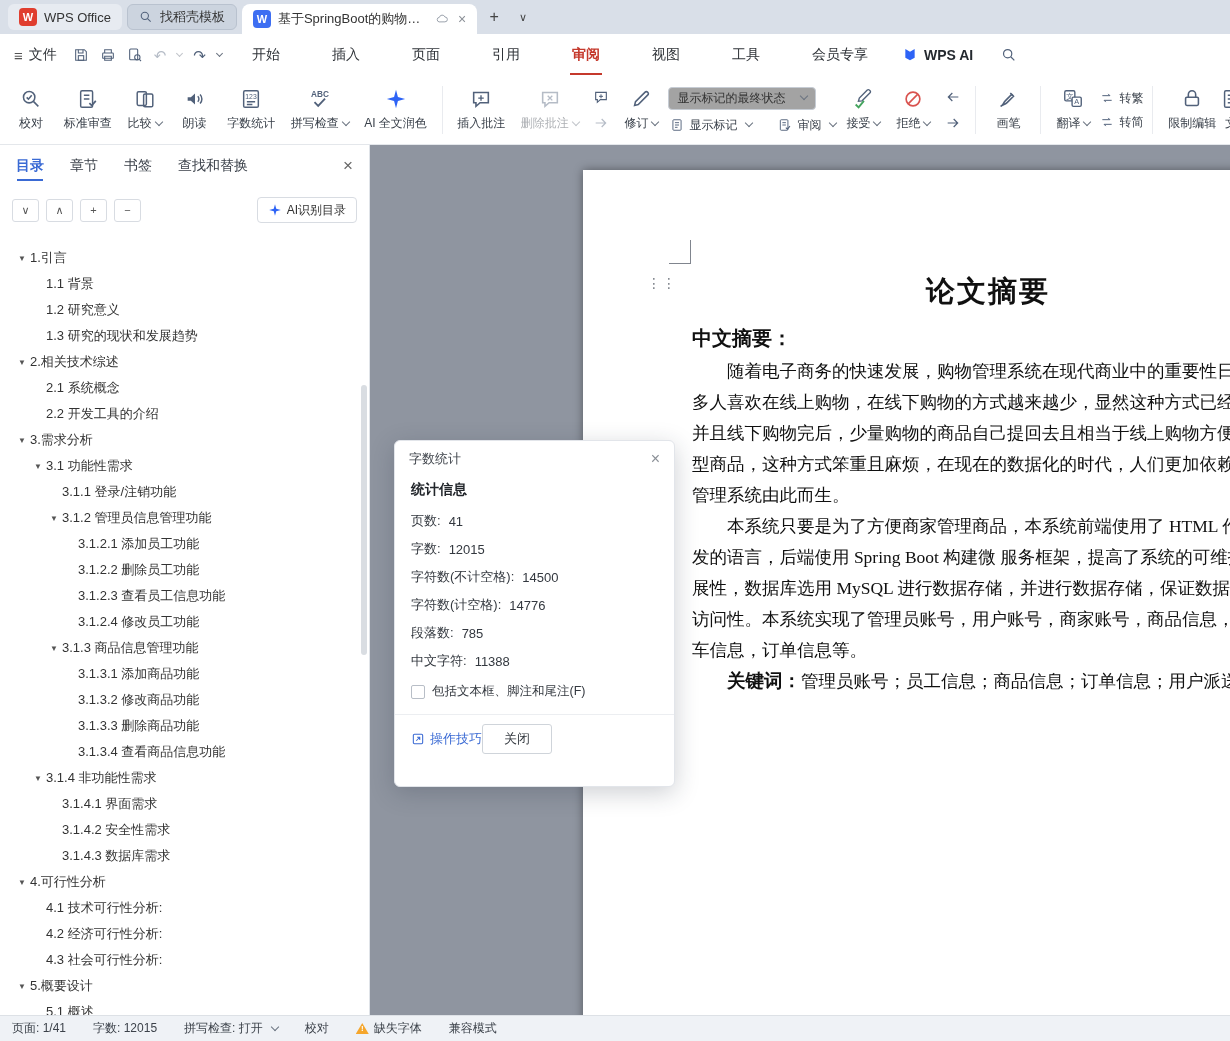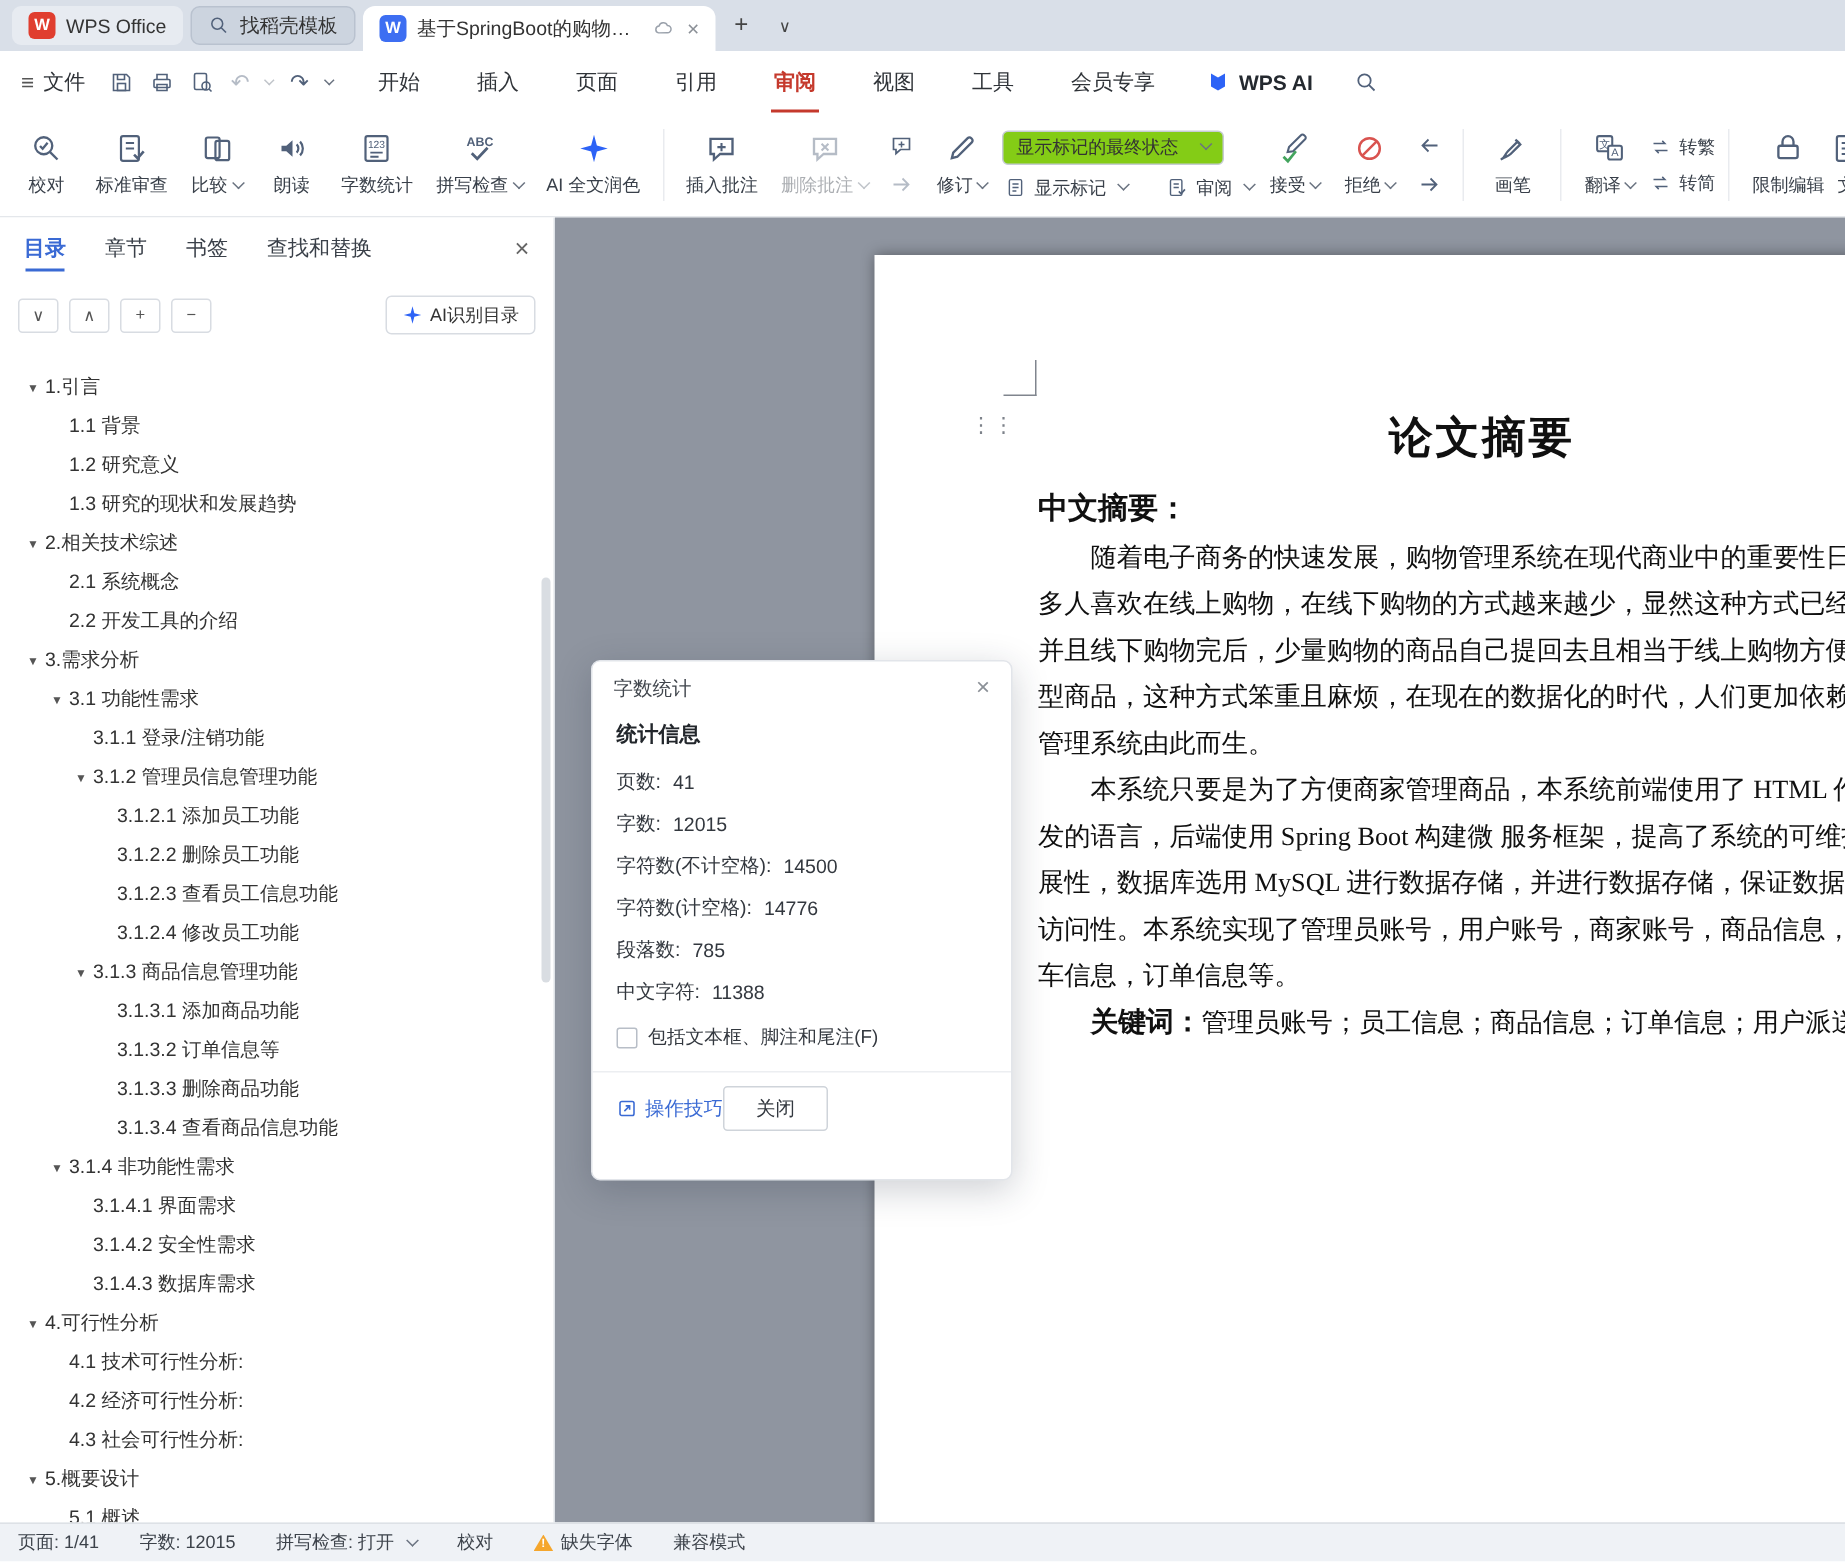--- a/index.html
+++ b/index.html
@@ -27,36 +27,36 @@
     font-size:16px;color:#444;border-radius:4px}
   .tb-btn.small{font-size:11px}
   
   .menubar{position:absolute;top:34px;left:0;width:100%;height:42px;background:#fff;
     display:flex;align-items:center;padding:0 14px}
   .file-btn{display:flex;align-items:center;gap:6px;font-size:14px;color:#2f3338;margin-right:16px}
   .ham{font-size:15px;color:#555}
   .qat{display:flex;align-items:center;gap:11px;margin-right:28px}
   .qbtn.glyph{font-size:15px;line-height:1;color:#51617a}
   .cv.sm{width:5px;height:5px;margin-left:0}
-  .rtabs{display:flex;gap:34px;font-size:14px;color:#2f3338;margin-right:32px}
+  .rtabs{display:flex;gap:48px;font-size:14px;color:#2f3338;margin-right:32px}
   .rtab{position:relative;padding:11px 2px}
   .rtab[data-active="true"]{color:#c5392c;font-weight:700}
   .rtab[data-active="true"]::after{content:"";position:absolute;left:0;right:0;bottom:0;height:2px;background:#c5392c}
   .wpsai{display:flex;align-items:flex-end;gap:6px;font-weight:700;font-size:14px;color:#24292f;margin-right:28px}
   
   .ribbon{position:absolute;top:76px;left:0;width:100%;height:69px;background:#fff;
     border-bottom:1px solid #e4e7eb;display:flex;align-items:center;padding:0 8px;gap:4px}
   .rb{display:flex;flex-direction:column;align-items:center;justify-content:center;gap:5px;
     min-width:46px;height:60px;padding:4px 6px;border-radius:4px;font-size:12px;color:#39404a}
   .rb .lbl{display:flex;align-items:center;white-space:nowrap}
   .sep{width:1px;height:48px;background:#e9ebef;margin:0 5px;flex:none}
   .stack{display:flex;flex-direction:column;justify-content:center;gap:7px}
   .stack.mini{gap:10px;padding:0 5px}
   .combo{display:flex;align-items:center;justify-content:space-between;width:148px;height:23px;
-    border:1px solid #c6ccd4;border-radius:4px;padding:0 8px;font-size:12px;color:#333;background:#84cc16;white-space:nowrap}
+    border:1px solid #c6ccd4;border-radius:4px;padding:0 8px;font-size:12px;color:#333;background:#a3a3a3;white-space:nowrap}
   .smallrow{display:flex;gap:26px;padding-left:2px}
   .sb{display:flex;align-items:center;gap:5px;font-size:12px;color:#39404a;white-space:nowrap}
   .rb.clipped{position:absolute;left:1208px;top:4px}
   
   .sidebar{position:absolute;left:0;top:145px;width:370px;height:870px;background:#fff;border-right:1px solid #dfe3e8}
   .side-tabs{display:flex;align-items:center;height:42px;padding:0 16px}
   .stab-wrap{display:flex;gap:26px}
   .stab{position:relative;font-size:14px;color:#3a4049;padding:11px 0}
   .stab[data-active="true"]{color:#3a6ad4;font-weight:700}
   .stab[data-active="true"]::after{content:"";position:absolute;left:1px;right:1px;bottom:5px;height:2px;background:#3a6ad4}
@@ -625,21 +625,21 @@
           <span class="toc-label">3.1.3 商品信息管理功能</span>
         </div>
 
         <div class="toc-item" data-level="3" data-expandable="false">
           <span class="tri"></span>
           <span class="toc-label">3.1.3.1 添加商品功能</span>
         </div>
 
         <div class="toc-item" data-level="3" data-expandable="false">
           <span class="tri"></span>
-          <span class="toc-label">3.1.3.2 订单信息等</span>
+          <span class="toc-label">3.1.3.2 修改商品功能</span>
         </div>
 
         <div class="toc-item" data-level="3" data-expandable="false">
           <span class="tri"></span>
           <span class="toc-label">3.1.3.3 删除商品功能</span>
         </div>
 
         <div class="toc-item" data-level="3" data-expandable="false">
           <span class="tri"></span>
           <span class="toc-label">3.1.3.4 查看商品信息功能</span>

